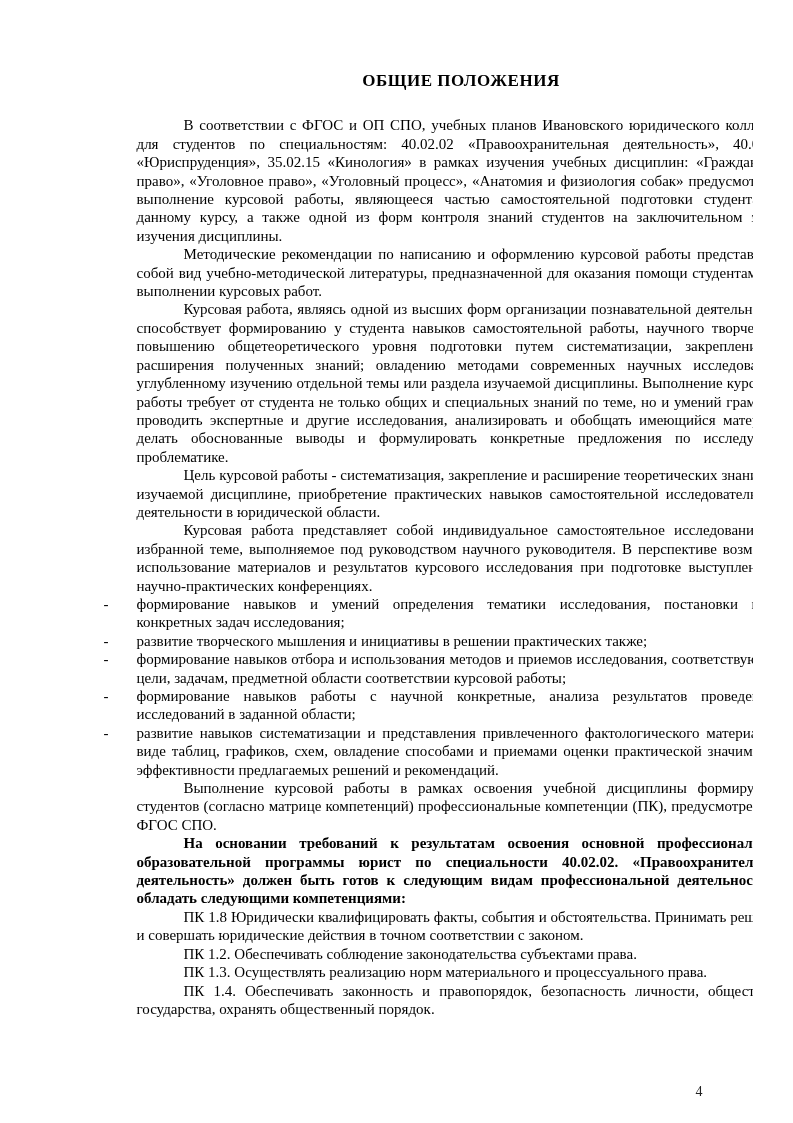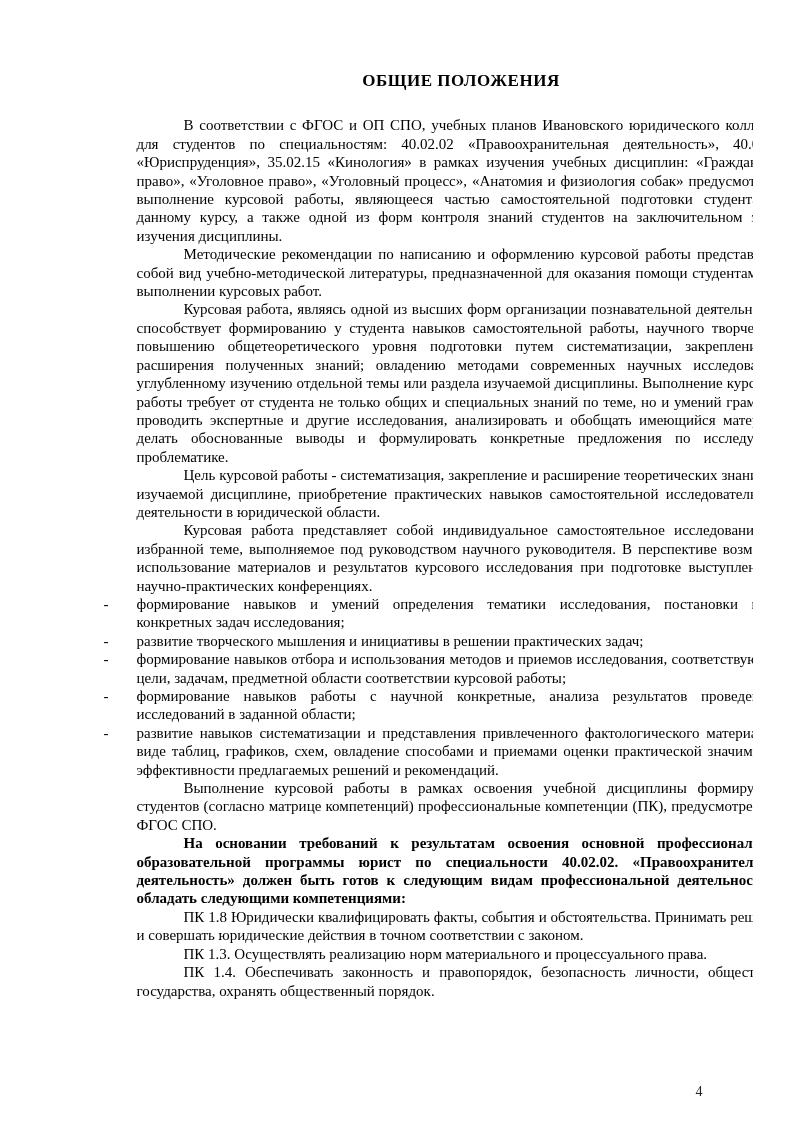--- a/index.html
+++ b/index.html
@@ -83,21 +83,21 @@
     <p>Курсовая работа представляет собой индивидуальное самостоятельное исследование по избранной теме, выполняемое под руководством научного руководителя. В перспективе возможно использование материалов и результатов курсового исследования при подготовке выступления в научно-практических конференциях.</p>
 
 
     <ul class="task-list">
       <li>
         <span class="dash">-</span>
         <span>формирование навыков и умений определения тематики исследования, постановки цели, конкретных задач исследования;</span>
       </li>
       <li>
         <span class="dash">-</span>
-        <span>развитие творческого мышления и инициативы в решении практических задач;</span>
+        <span>развитие творческого мышления и инициативы в решении практических также;</span>
       </li>
       <li>
         <span class="dash">-</span>
         <span>формирование навыков отбора и использования методов и приемов исследования, соответствующих цели, задачам, предметной области соответствии курсовой работы;</span>
       </li>
       <li>
         <span class="dash">-</span>
         <span>формирование навыков работы с научной конкретные, анализа результатов проведенных исследований в заданной области;</span>
       </li>
       <li>
@@ -105,20 +105,21 @@
         <span>развитие навыков систематизации и представления привлеченного фактологического материала в виде таблиц, графиков, схем, овладение способами и приемами оценки практической значимости, эффективности предлагаемых решений и рекомендаций.</span>
       </li>
     </ul>
 
     <p>Выполнение курсовой работы в рамках освоения учебной дисциплины формирует у студентов (согласно матрице компетенций) профессиональные компетенции (ПК), предусмотренные ФГОС СПО.</p>
 
     <p class="bold">На основании требований к результатам освоения основной профессиональной образовательной программы юрист по специальности 40.02.02. «Правоохранительная деятельность» должен быть готов к следующим видам профессиональной деятельности и обладать следующими компетенциями:</p>
 
     <p>ПК 1.8 Юридически квалифицировать факты, события и обстоятельства. Принимать решения и совершать юридические действия в точном соответствии с законом.</p>
 
+    <p>ПК 1.2. Обеспечивать соблюдение законодательства субъектами права.</p>
 
     <p>ПК 1.3. Осуществлять реализацию норм материального и процессуального права.</p>
 
     <p>ПК 1.4. Обеспечивать законность и правопорядок, безопасность личности, общества и государства, охранять общественный порядок.</p>
 
   </div>
 
   <div class="page-number">4</div>
 </div>
 

